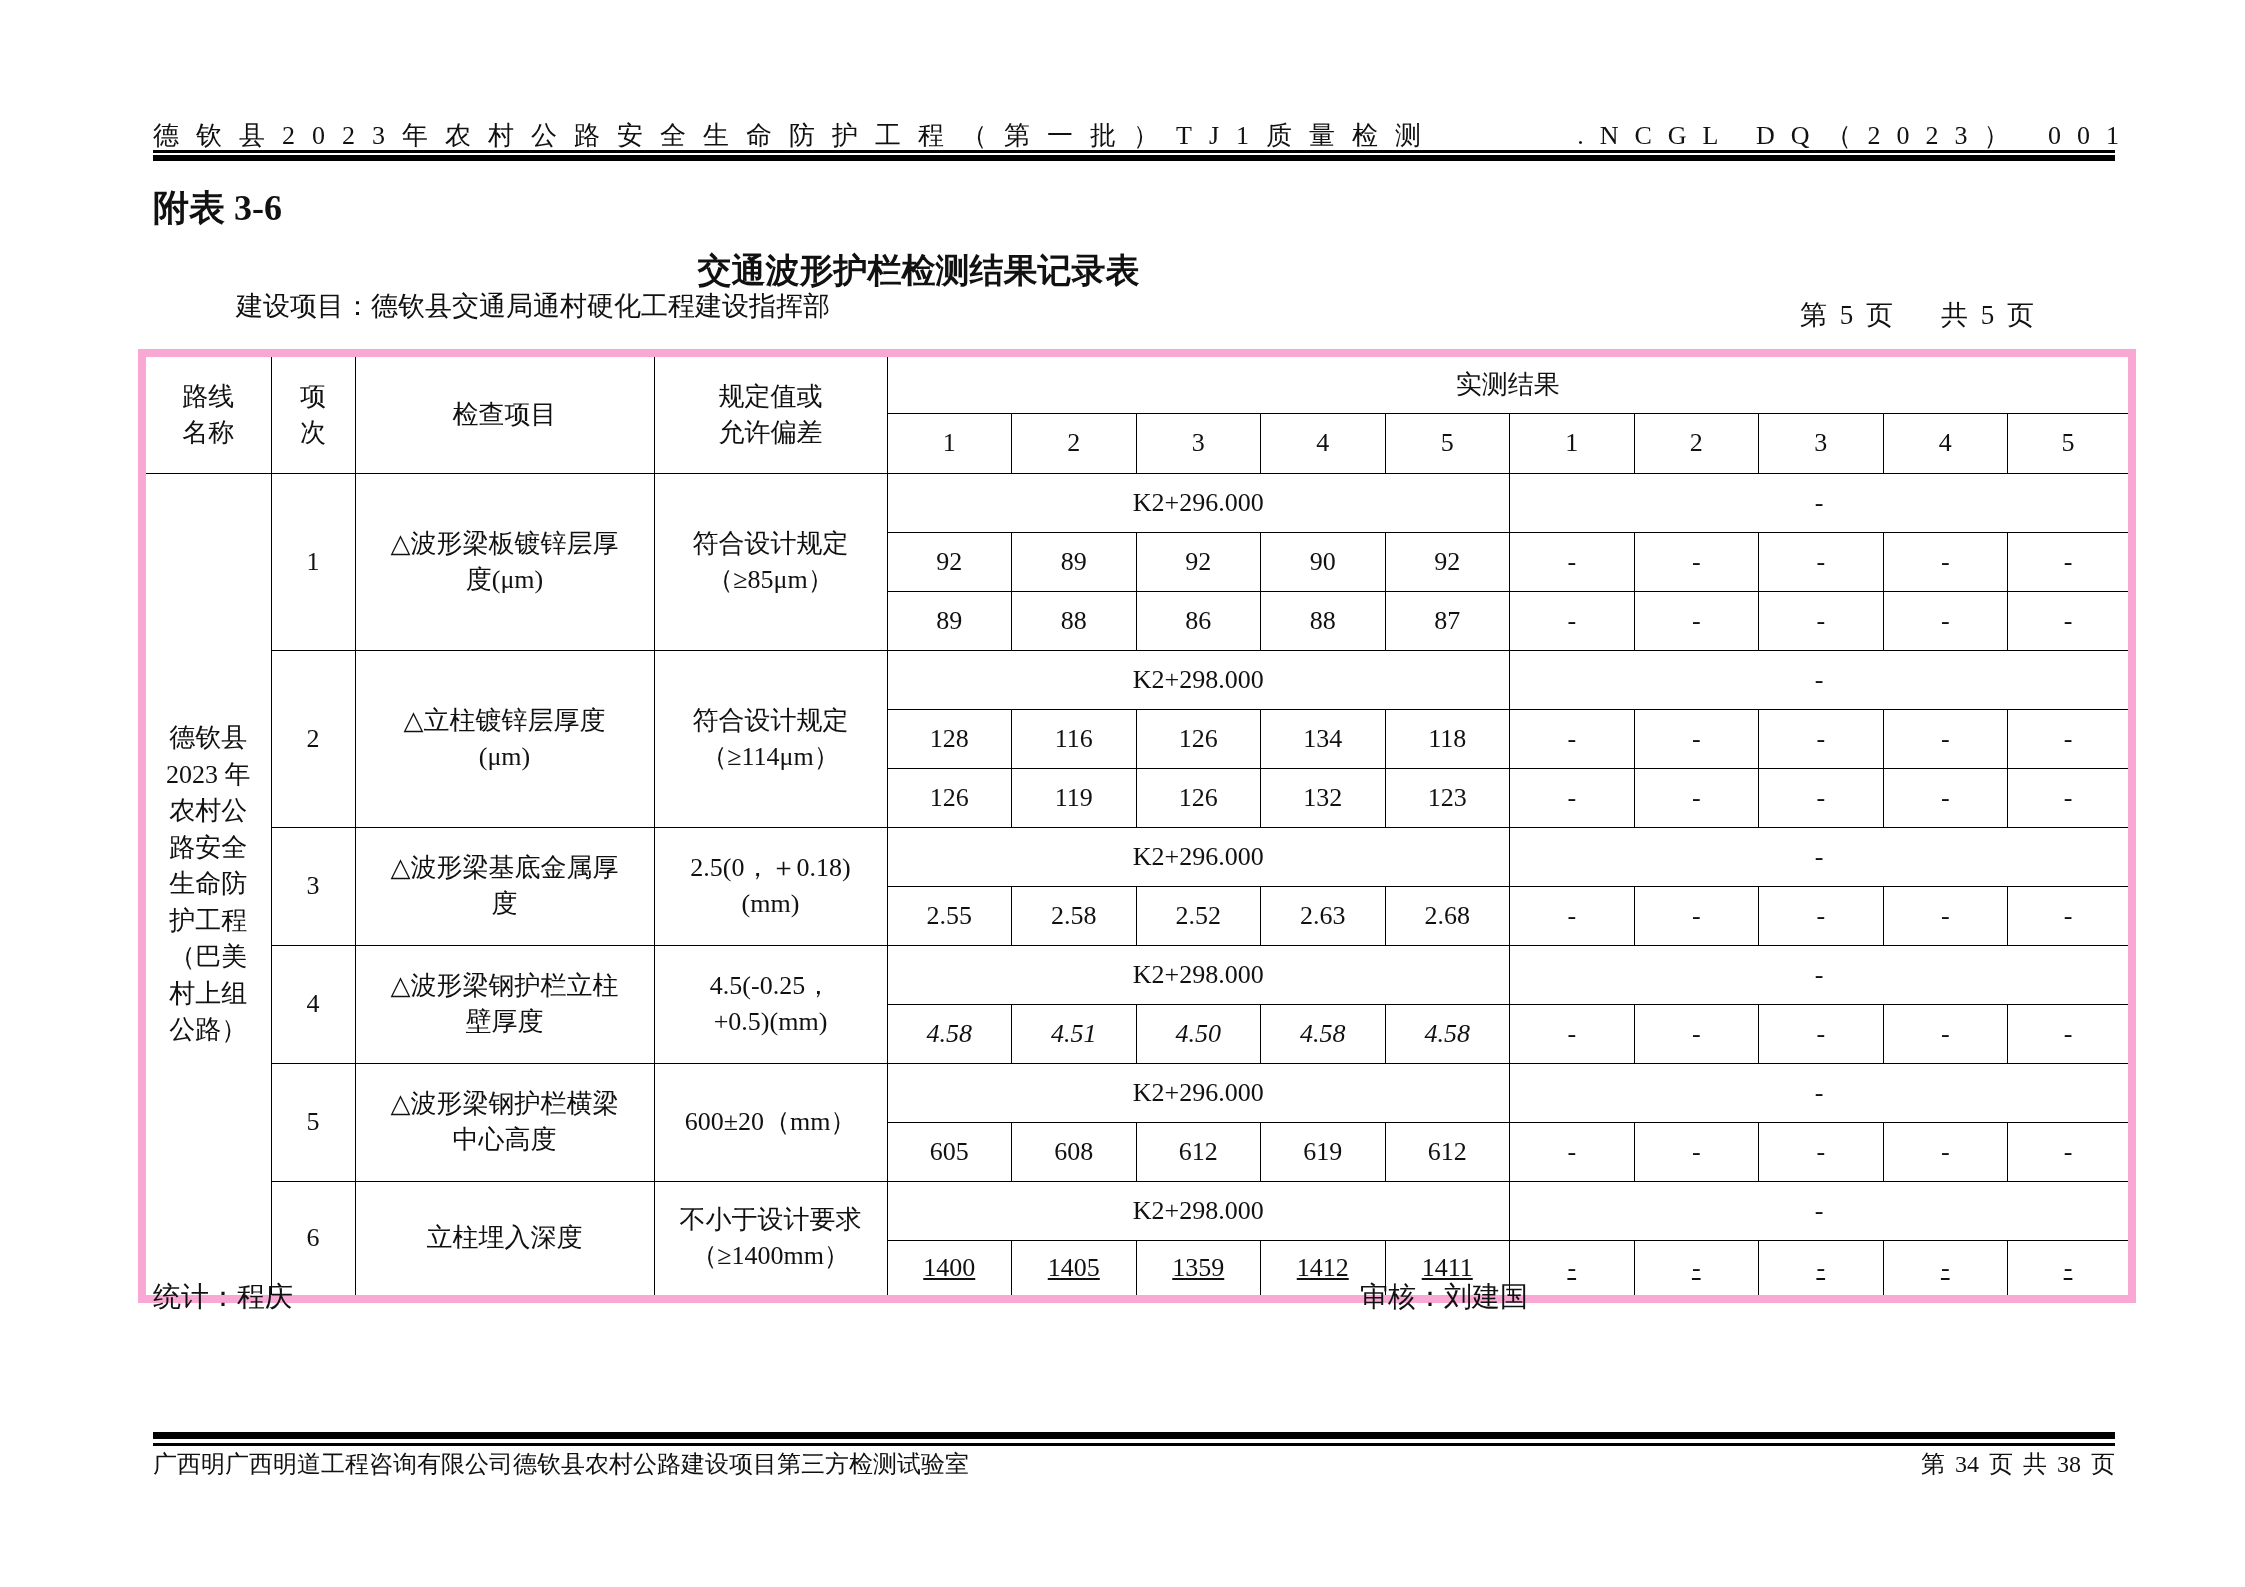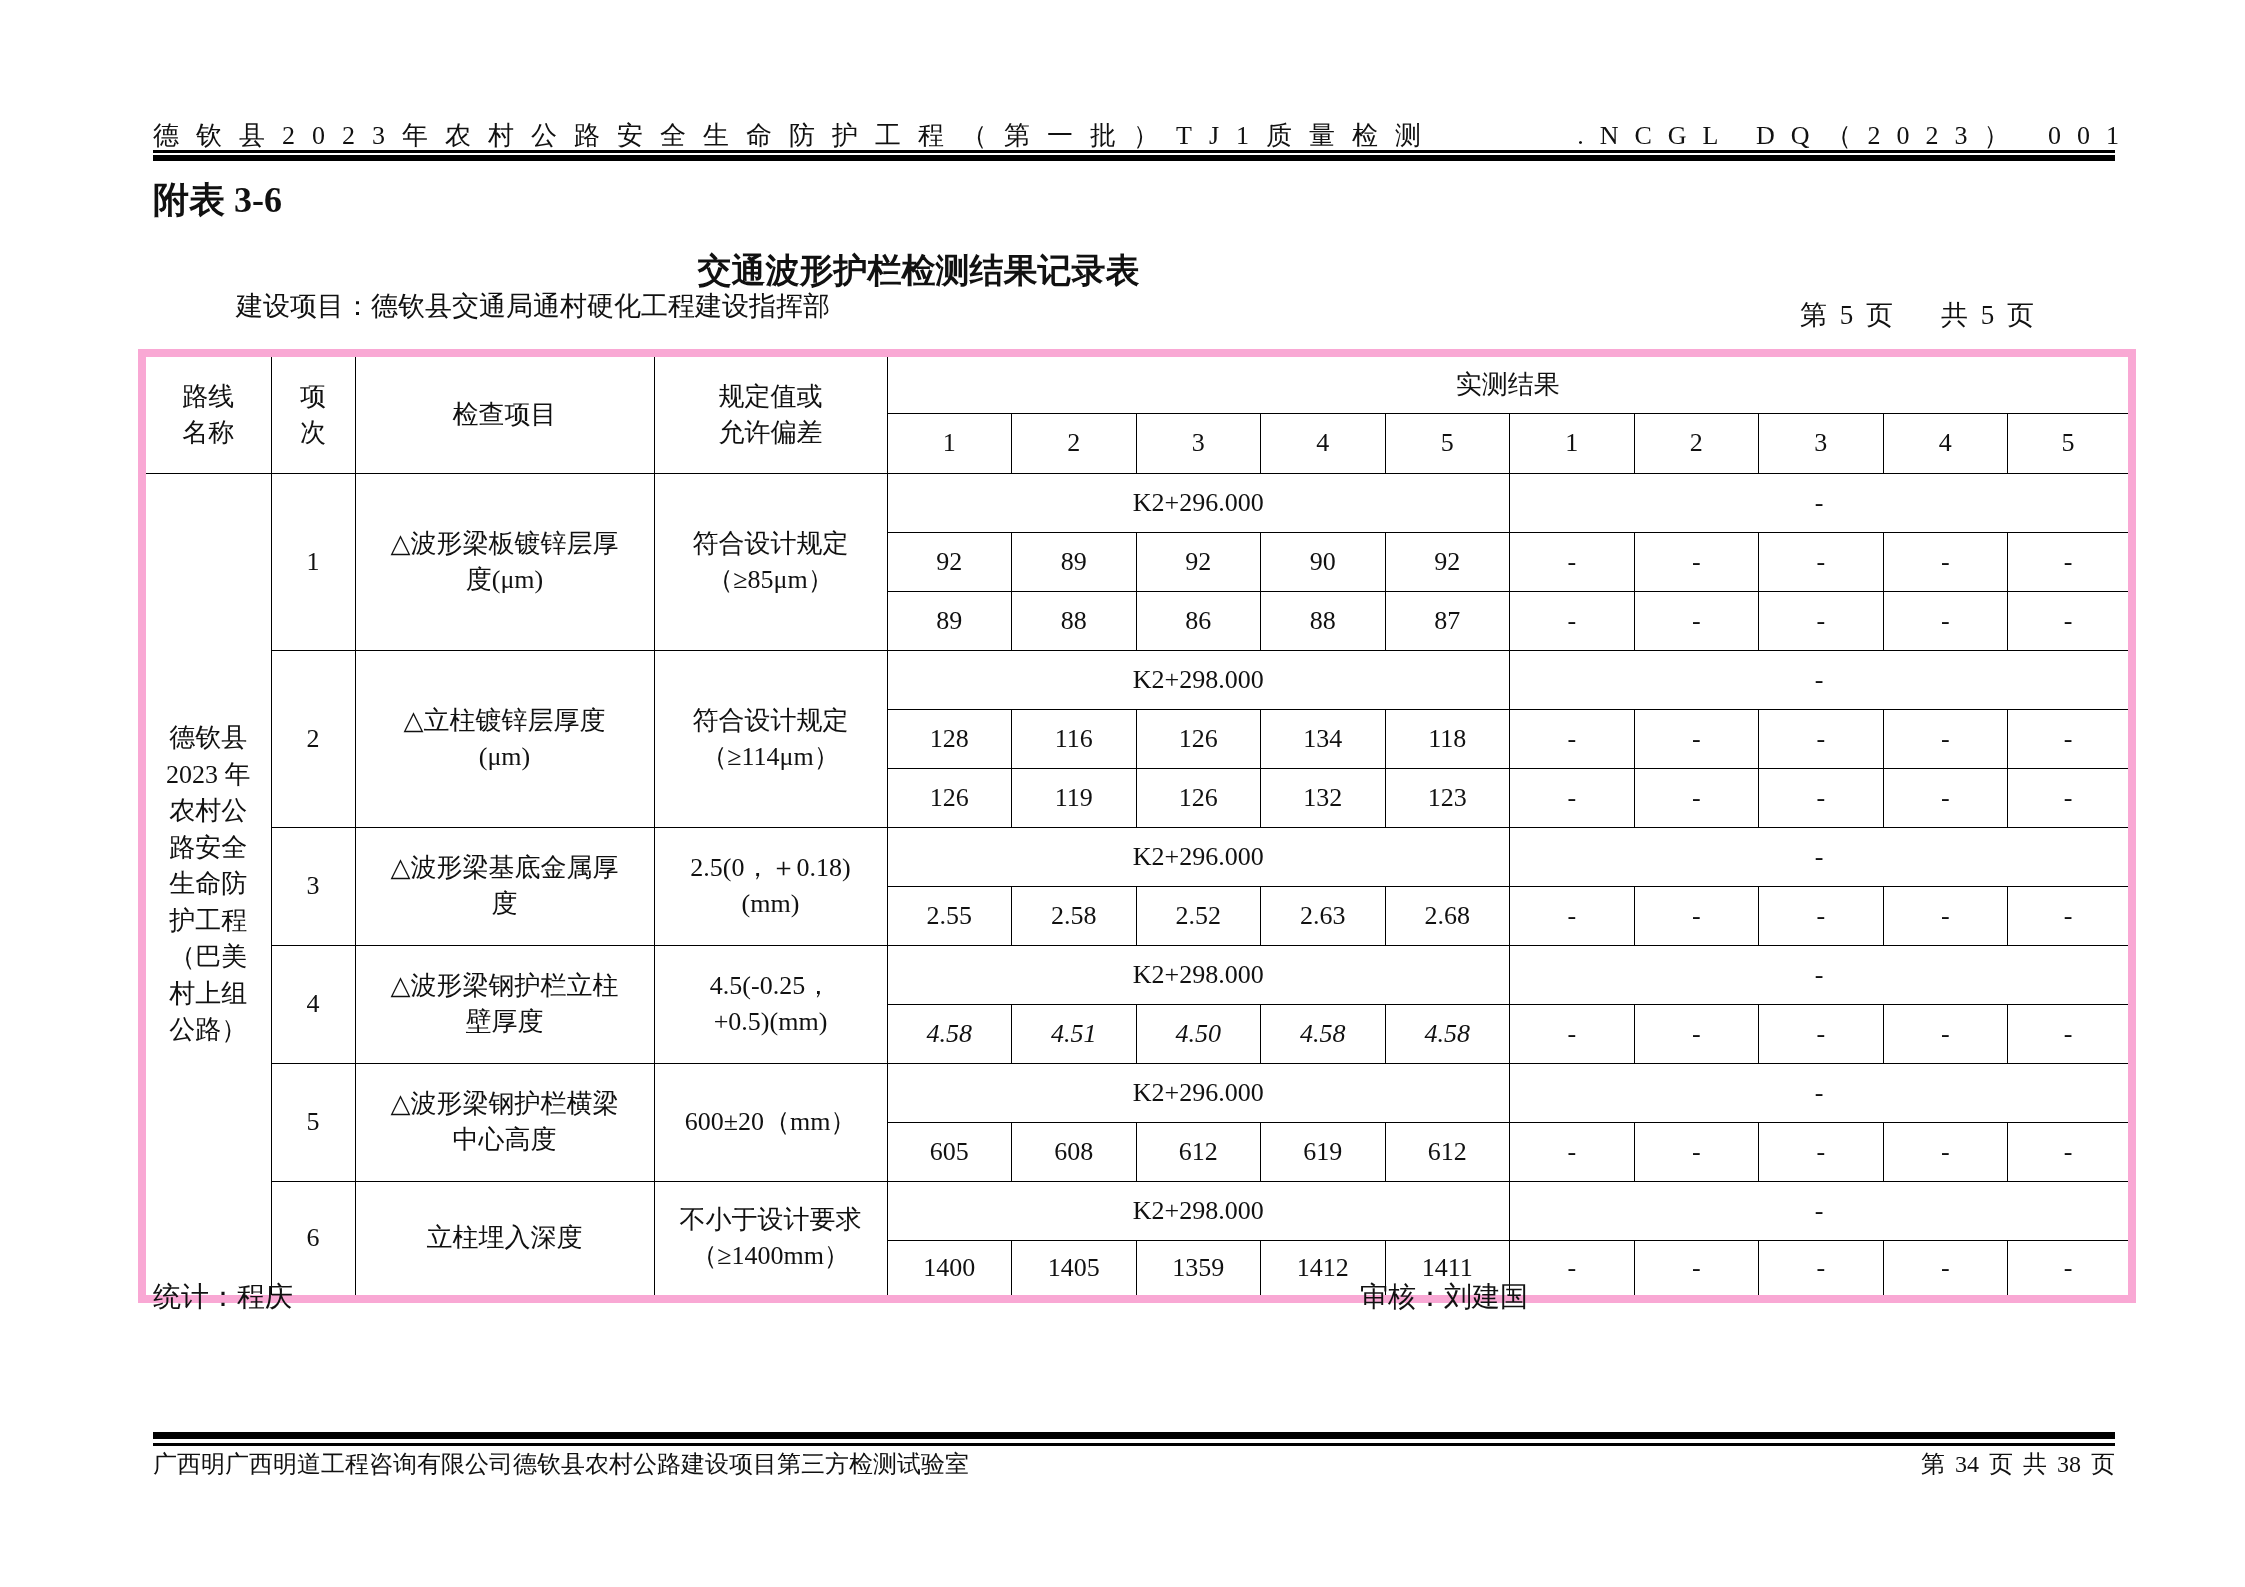--- a/index.html
+++ b/index.html
@@ -4,21 +4,21 @@
   <style>
     html, body { margin: 0; padding: 0; background: #ffffff; }
     body { width: 2245px; height: 1587px; position: relative; overflow: hidden;
            font-family: "Liberation Serif", "DejaVu Serif", serif; color: #111; }
     .abs { position: absolute; }
     .hdr-text { top: 118px; font-size: 26px; letter-spacing: 17px; white-space: nowrap; }
     .hdr-left { left: 153px; }
     .hdr-right { right: 110px; letter-spacing: 16px; margin-left: 20px; }
     .rule-thin { left: 153px; width: 1962px; height: 3px; background: #000; }
     .rule-thick { left: 153px; width: 1962px; height: 6px; background: #000; }
-    .appendix { left: 153px; top: 176px; font-size: 36px; font-weight: bold; }
+    .appendix { left: 153px; top: 184px; font-size: 36px; font-weight: bold; }
     .title { left: 0; width: 1837px; top: 248px; text-align: center; font-size: 34px; font-weight: bold;
              font-family: "DejaVu Sans", sans-serif; }
     .project { left: 236px; top: 288px; font-size: 27px; }
     .pageinfo { left: 1800px; top: 297px; font-size: 27px; word-spacing: 6px; }
     .pageinfo span { margin-right: 48px; }
     table.grid { position: absolute; left: 138px; top: 349px; width: 1990px; border-collapse: collapse;
                  table-layout: fixed; border: 8px solid #f9a8d4; }
     table.grid td { border: 1.5px solid #000; text-align: center; vertical-align: middle;
                     font-size: 26px; padding: 0; line-height: 36px; }
     .cn { font-size: 27px; }
@@ -209,21 +209,21 @@
         <td>-</td>
         <td>-</td>
       </tr>
       <tr style="height: 59px;">
         <td rowspan="2">6</td>
         <td rowspan="2" class="cn"><span>立柱埋入深度</span><br><span></span></td>
         <td rowspan="2" class="cn"><span>不小于设计要求</span><br><span>（≥1400mm）</span></td>
         <td colspan="5">K2+298.000</td>
         <td colspan="5">-</td>
       </tr>
-      <tr style="height: 59px;">
+      <tr style="height: 59px; text-decoration: underline;">
         <td>1400</td>
         <td>1405</td>
         <td>1359</td>
         <td>1412</td>
         <td>1411</td>
         <td>-</td>
         <td>-</td>
         <td>-</td>
         <td>-</td>
         <td>-</td>

